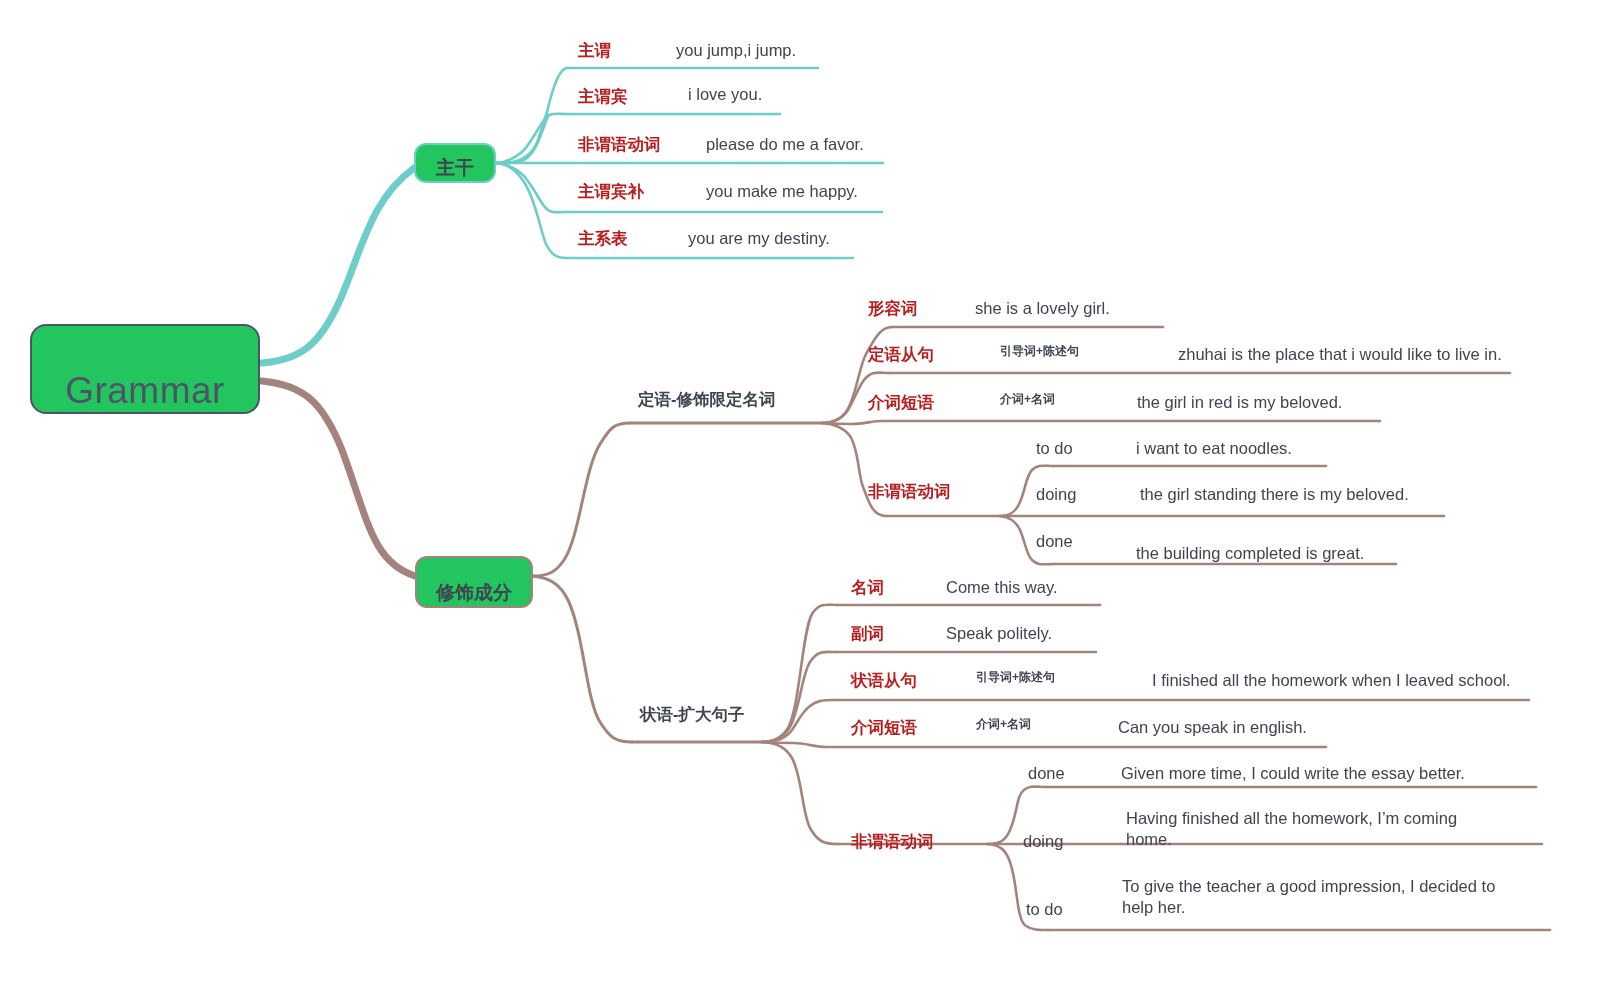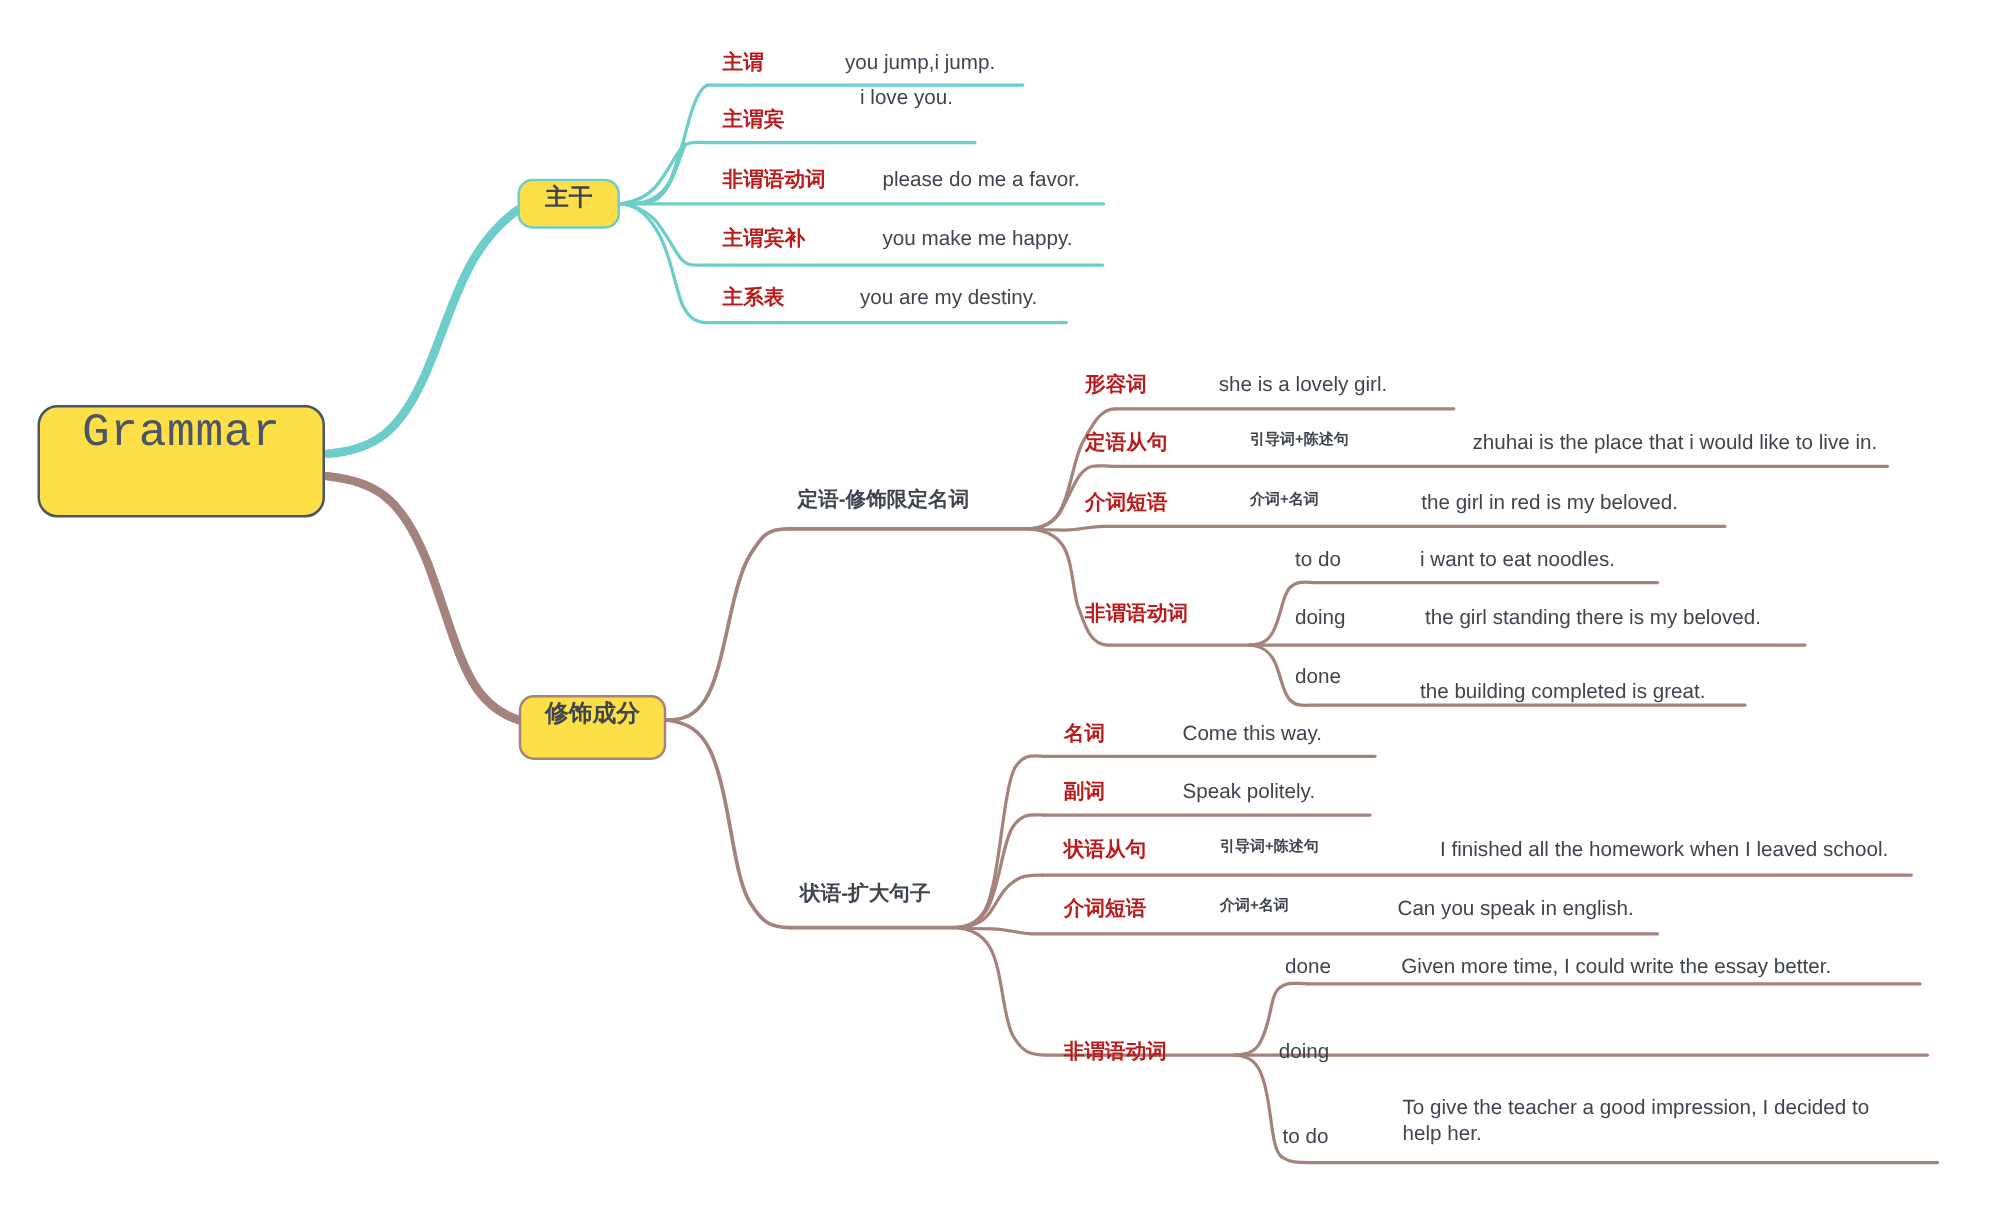--- a/index.html
+++ b/index.html
@@ -5,22 +5,22 @@
   html,body{margin:0;padding:0;background:#ffffff;}
   body{
     width:1607px;height:982px;overflow:hidden;
     font-family:"Liberation Sans","DejaVu Sans",sans-serif;
     color:#3f4450;
   }
   #stage{position:relative;width:1607px;height:982px;}
   svg#wires{position:absolute;left:0;top:0;width:1607px;height:982px;}
   .node{
     position:absolute;box-sizing:border-box;
-    display:flex;align-items:flex-start;justify-content:center;
-    border-radius:12px;background:#fde047;font-family:Liberation Mono, monospace;
+    display:flex;align-items:flex-end;justify-content:center;
+    border-radius:12px;background:#22c55e;
   }
   #root-node{
     left:30px;top:324px;width:230px;height:90px;
     border:2.5px solid #4e5468;border-radius:16px;
     font-size:37px;color:#4e5468;letter-spacing:.5px;
   }
   #node-zhugan{
     left:414px;top:143px;width:82px;height:40px;
     border:2.2px solid #6ccdc9;font-size:19px;font-weight:700;color:#3f4450;
   }
@@ -118,21 +118,21 @@
     <span>主干</span>
   </div>
   <div class="node" id="node-xiushi">
     <span>修饰成分</span>
   </div>
 
   <div class="lbl cn" style="left:578px;top:40px;">主谓</div>
   <div class="lbl en" style="left:676px;top:40px;">you jump,i jump.</div>
 
   <div class="lbl cn" style="left:578px;top:86px;">主谓宾</div>
-  <div class="lbl en" style="left:688px;top:68px;">i love you.</div>
+  <div class="lbl en" style="left:688px;top:84px;">i love you.</div>
 
   <div class="lbl cn" style="left:578px;top:134px;">非谓语动词</div>
   <div class="lbl en" style="left:706px;top:134px;">please do me a favor.</div>
 
   <div class="lbl cn" style="left:578px;top:181px;">主谓宾补</div>
   <div class="lbl en" style="left:706px;top:181px;">you make me happy.</div>
 
   <div class="lbl cn" style="left:578px;top:228px;">主系表</div>
   <div class="lbl en" style="left:688px;top:228px;">you are my destiny.</div>
 
@@ -175,17 +175,18 @@
   <div class="lbl cn" style="left:851px;top:717px;">介词短语</div>
   <div class="lbl cn2" style="left:976px;top:717px;">介词+名词</div>
   <div class="lbl en" style="left:1118px;top:717px;">Can you speak in english.</div>
 
   <div class="lbl cn" style="left:851px;top:831px;">非谓语动词</div>
 
   <div class="lbl en" style="left:1028px;top:763px;">done</div>
   <div class="lbl en" style="left:1121px;top:763px;">Given more time, I could write the essay better.</div>
 
   <div class="lbl en" style="left:1023px;top:831px;">doing</div>
+  <div class="lbl en wrap" style="left:1126px;top:808px;width:370px;">Having finished all the homework, I’m coming home.</div>
 
   <div class="lbl en" style="left:1026px;top:899px;">to do</div>
   <div class="lbl en wrap" style="left:1122px;top:876px;width:390px;">To give the teacher a good impression, I decided to help her.</div>
 
 </div>
 
 </body></html>

